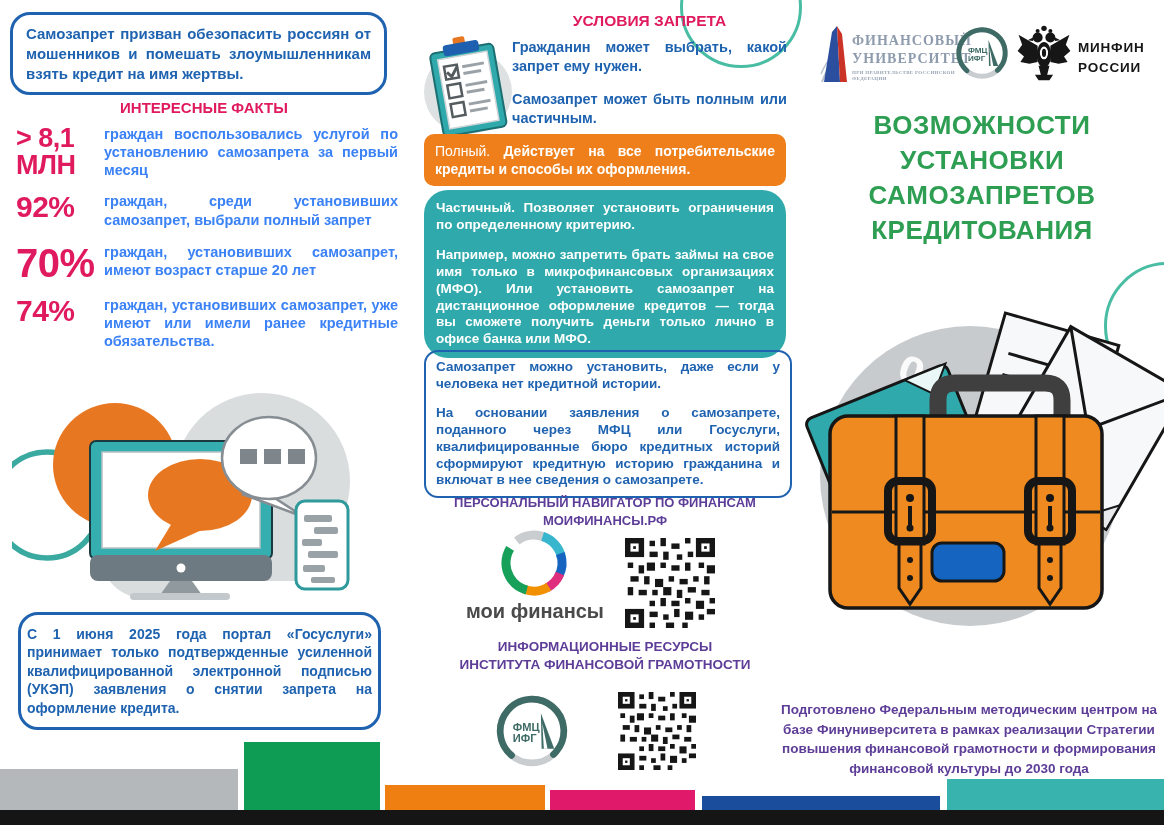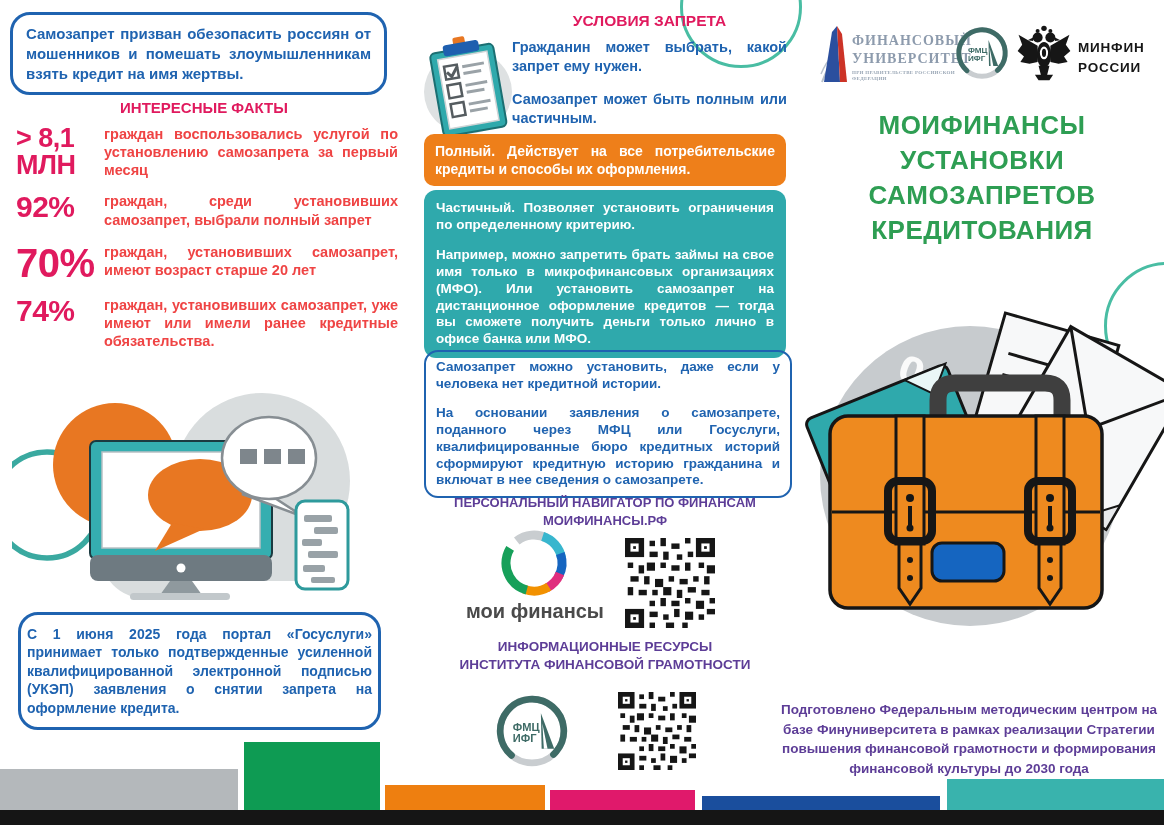--- a/index.html
+++ b/index.html
@@ -6,21 +6,21 @@
   body{font-family:"Liberation Sans","DejaVu Sans",sans-serif;}
   #page{position:relative;width:1164px;height:825px;background:#fff;overflow:hidden;}
   .abs{position:absolute;}
   .blue-box{border:3px solid #1F63B0;border-radius:20px;color:#1F63B0;font-weight:700;text-align:justify;}
   .blue-txt{color:#1F63B0;font-weight:700;text-align:justify;}
   .crimson{color:#E01A5E;font-weight:800;}
   .purple-h{color:#5D3D97;font-weight:800;text-align:center;}
   .white-box{color:#fff;font-weight:700;text-align:justify;}
   .fact-row{display:flex;margin-bottom:13px;}
   .fact-val{width:88px;flex:none;font-size:27px;line-height:1.0;font-weight:800;color:#E01A5E;letter-spacing:-0.5px;}
-  .fact-txt{flex:1;font-size:14.5px;line-height:1.25;color:#ef4444;font-weight:700;text-align:justify;}
+  .fact-txt{flex:1;font-size:14.5px;line-height:1.25;color:#3b82f6;font-weight:700;text-align:justify;}
   .ring{border-radius:50%;border:3px solid #49BDA3;}
   .gt-line{font-size:26px;line-height:35px;font-weight:800;color:#2E9E53;letter-spacing:0.5px;text-align:center;}
   .block{position:absolute;}
 </style>
 </head>
 <body>
 
 <svg width="0" height="0" style="position:absolute">
   <defs>
     <symbol id="qr" viewBox="0 0 33 33">
@@ -185,25 +185,25 @@
           <line x1="46" y1="74" x2="68" y2="74"></line>
             <line x1="46" y1="81" x2="64" y2="81"></line>
         </g>
       </g>
     </svg>
 
     <div class="abs blue-txt" style="left:102px;top:38px;width:275px;font-size:14.5px;line-height:1.3;">Гражданин может выбрать, какой запрет ему нужен.</div>
     <div class="abs blue-txt" style="left:102px;top:90px;width:275px;font-size:14.5px;line-height:1.3;">Самозапрет может быть полным или частичным.</div>
 
     <div class="abs white-box" style="left:14px;top:134px;width:340px;background:#EE7F1A;border-radius:10px;padding:8px 11px;font-size:14px;line-height:1.3;">
-      <b style="font-weight:700;margin-top:28px;">Полный.</b>
+      <b style="font-weight:400;margin-top:28px;">Полный.</b>
       <span>Действует на все потребительские кредиты и способы их оформления.</span>
     </div>
 
-    <div class="abs white-box" style="left:14px;top:190px;width:338px;background:#2FA9AC;border-radius:12px;padding:10px 12px;font-size:13.5px;line-height:1.24;">
+    <div class="abs white-box" style="left:14px;top:190px;width:338px;background:#2FA9AC;border-radius:24px;padding:10px 12px;font-size:13.5px;line-height:1.24;">
       <div style="text-align:justify;">
         <b style="font-weight:800;">Частичный.</b>
         <span>Позволяет установить ограничения по определенному критерию.</span>
       </div>
       <div style="margin-top:14px;text-align:justify;">Например, можно запретить брать займы на свое имя только в микрофинансовых организациях (МФО). Или установить самозапрет на дистанционное оформление кредитов — тогда вы сможете получить деньги только лично в офисе банка или МФО.</div>
     </div>
 
     <div class="abs blue-box" style="left:14px;top:350px;width:344px;border-width:2.5px;border-radius:14px;padding:7px 10px;font-size:13.5px;line-height:1.24;">
       <div style="text-align:justify;">Самозапрет можно установить, даже если у человека нет кредитной истории.</div>
       <div style="margin-top:13px;text-align:justify;">На основании заявления о самозапрете, поданного через МФЦ или Госуслуги, квалифицированные бюро кредитных историй сформируют кредитную историю гражданина и включат в нее сведения о самозапрете.</div>
@@ -279,21 +279,21 @@
       </g>
       <ellipse cx="30" cy="34" rx="4.5" ry="7" fill="#fff"></ellipse>
       <ellipse cx="30" cy="34" rx="2.3" ry="4.5" fill="#161616"></ellipse>
     </svg>
     <div class="abs" style="left:278px;top:38px;color:#161616;font-weight:800;font-size:13.5px;line-height:1.5;letter-spacing:0.8px;">
       <div>МИНФИН</div>
       <div>РОССИИ</div>
     </div>
 
     <div class="abs" style="left:8px;top:108px;width:348px;">
-      <div class="gt-line">МОИФИНАНСЫ</div>
+      <div class="gt-line">ВОЗМОЖНОСТИ</div>
       <div class="gt-line">УСТАНОВКИ</div>
       <div class="gt-line">САМОЗАПРЕТОВ</div>
       <div class="gt-line">КРЕДИТОВАНИЯ</div>
     </div>
 
     <svg class="abs" style="left:0;top:288px;" width="364" height="345" viewBox="0 0 364 345">
       <circle cx="170" cy="188" r="150" fill="#C7CBCE"></circle>
       <text x="95" y="112" font-size="62" font-weight="bold" fill="#FAFAFA" font-family="Liberation Sans, sans-serif" transform="rotate(20 110 95)">%</text>
       <g transform="rotate(-22 100 150)">
         <rect x="18" y="98" width="152" height="112" rx="7" fill="#2FA9AC" stroke="#161616" stroke-width="3"></rect>

